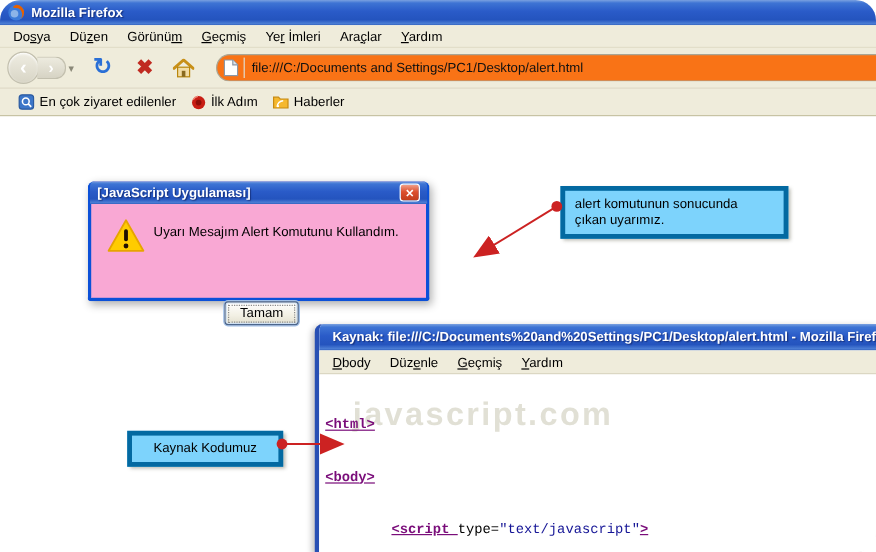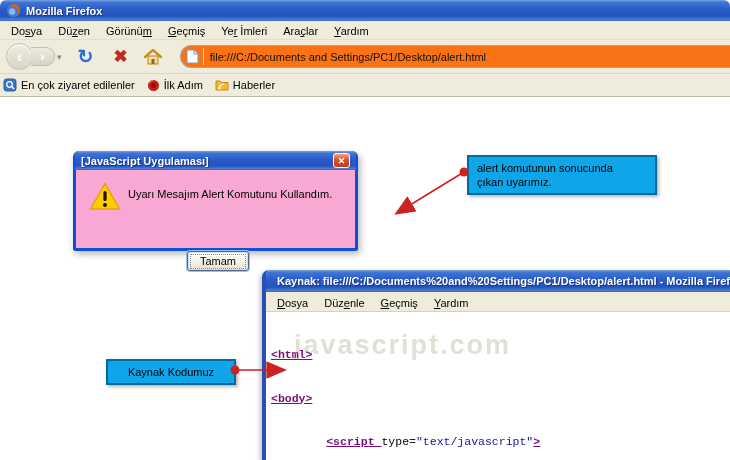--- a/index.html
+++ b/index.html
@@ -2,40 +2,40 @@
 <html><head>
 <meta charset="utf-8">
 <style>
   * { margin:0; padding:0; box-sizing:border-box; }
   html,body { width:730px; height:460px; }
   body {
     font-family:"Liberation Sans", sans-serif;
     font-size:11px; color:#000;
     background:#fff; position:relative; overflow:hidden;
   }
-  .stage { position:absolute; left:0; top:0; width:730px; height:460px; overflow:hidden; }
+  .stage { position:absolute; left:0; top:0; width:730px; height:460px; overflow:hidden;border-radius:17px; }
 
   
   .xp-titlebar {
     background:linear-gradient(180deg,#7AA1E0 0%,#3E74D4 12%,#2A5BC8 45%,#2454BE 78%,#4A7CD4 93%,#3362BE 100%);
     color:#fff; font-weight:bold; display:flex; align-items:center; gap:5px;
     padding:0 6px; text-shadow:1px 1px 1px rgba(0,0,40,.45);
   }
   .toolbar-face { background:#EFECDB; }
   .menu-row { display:flex; align-items:flex-end; gap:2px; padding:0 4px; }
   .menu-item { padding:2px 7px; white-space:nowrap; cursor:default; }
   .menu-item u { text-decoration:underline; }
 
   
   .main-titlebar { position:absolute; left:0; top:0; width:730px; height:21px; border-radius:6px 6px 0 0; }
   .main-menubar  { position:absolute; left:0; top:21px; width:730px; height:19px; border-bottom:1px solid #E2DEC9; }
   .main-navbar   { position:absolute; left:0; top:40px; width:730px; height:34px; border-bottom:1px solid #DCD8C4;
                    display:flex; align-items:center; }
   .main-bookbar  { position:absolute; left:0; top:74px; width:730px; height:23px; border-bottom:1px solid #BDB897;
-                   display:flex; align-items:center; gap:6px; padding:0 0; }
+                   display:flex; align-items:center; gap:6px; padding:0 12px; }
   .page-area     { position:absolute; left:0; top:97px; width:730px; height:363px; background:#fff; }
 
   .ff-icon { width:15px; height:15px; display:inline-block; }
 
   .nav-backfwd { display:flex; align-items:center; margin-left:6px; }
   .btn-back { width:27px; height:27px; border-radius:50%; background:linear-gradient(180deg,#EFEDE2,#D8D5C6);
               border:1px solid #C2BFAE; color:#fff; font-size:17px; font-weight:bold;
               display:flex; align-items:center; justify-content:center; box-shadow:inset 0 1px 2px #fff; }
   .btn-fwd  { width:24px; height:19px; border-radius:0 9px 9px 0; background:linear-gradient(180deg,#EDEBDF,#D6D3C4);
               border:1px solid #C2BFAE; border-left:none; color:#fff; font-size:13px; font-weight:bold;
@@ -66,21 +66,21 @@
   .warn-icon { position:absolute; left:13px; top:12px; }
   .alert-msg { position:absolute; left:52px; top:18px; color:#000; }
   .btn-ok { position:absolute; left:111px; top:53px; width:62px; height:20px;
             background:linear-gradient(180deg,#FFFFFF,#F2F0E4 60%,#E3E0CF);
             border:1px solid #4C668C; border-radius:3px;
             box-shadow:0 0 0 1px #9EBEE8, inset 0 0 0 1px #CFE0F2;
             display:flex; align-items:center; justify-content:center; font-size:11px;margin-top:28px; }
   .btn-ok-inner { border:1px dotted #8A8A8A; padding:0 9px; line-height:13px; }
 
   
-  .note { position:absolute; background:#0ea5e9; border:2px solid #0369a1;
+  .note { position:absolute; background:#7dd3fc; border:4px solid #0369a1;
           box-shadow:2px 2px 3px rgba(100,100,80,.45); z-index:20; padding:4px 8px; line-height:14px; }
   .note-alert { left:467px; top:155px; width:190px; }
   .note-source { left:106px; top:359px; width:130px; text-align:center; padding:4px 2px; }
 
   
   .src-win { position:absolute; left:262px; top:270px; width:468px; height:190px; z-index:10;
              border-left:4px solid #2850B4; border-radius:7px 0 0 0; overflow:hidden;
              background:#fff; box-shadow:-2px 2px 5px rgba(0,0,0,.25); }
   .src-titlebar { height:22px; font-size:11px; }
   .src-menubar { height:20px; border-bottom:1px solid #D6D2BE; }
@@ -212,21 +212,21 @@
   <div class="src-win">
     <div class="xp-titlebar src-titlebar">
       <svg class="ff-icon" viewBox="0 0 16 16">
         <circle cx="8" cy="8" r="7" fill="#3C7BD9"></circle>
         <path d="M8 1 a7 7 0 0 1 7 7 a7 7 0 0 1 -3 5.7 a6 6 0 0 0 1-5.7 a5.5 5.5 0 0 0 -6-4 a4 4 0 0 1 -2-1 a7 7 0 0 1 3-2z" fill="#E66000"></path>
         <circle cx="6.5" cy="9" r="3.4" fill="#8CB4E8"></circle>
       </svg>
       <span style="white-space:nowrap;">Kaynak: file:///C:/Documents%20and%20Settings/PC1/Desktop/alert.html  -  Mozilla Firefox</span>
     </div>
     <div class="toolbar-face menu-row src-menubar">
-      <span class="menu-item"><span></span><u>D</u><span>osya</span></span>
+      <span class="menu-item"><span></span><u>D</u><span>body</span></span>
       <span class="menu-item"><span>Düz</span><u>e</u><span>nle</span></span>
       <span class="menu-item"><span></span><u>G</u><span>eçmiş</span></span>
       <span class="menu-item"><span></span><u>Y</u><span>ardım</span></span>
     </div>
     <div class="src-content">
       <div class="watermark">javascript.com</div>
       <div class="code">
         <div class="code-line"><span class="tag">&lt;html&gt;</span></div>
         <div class="code-line"><span class="tag">&lt;body&gt;</span></div>
         <div class="code-line"><span>        </span><span class="tag">&lt;script </span><span class="attr">type</span><span>=</span><span class="val">"text/javascript"</span><span class="tag">&gt;</span></div>

